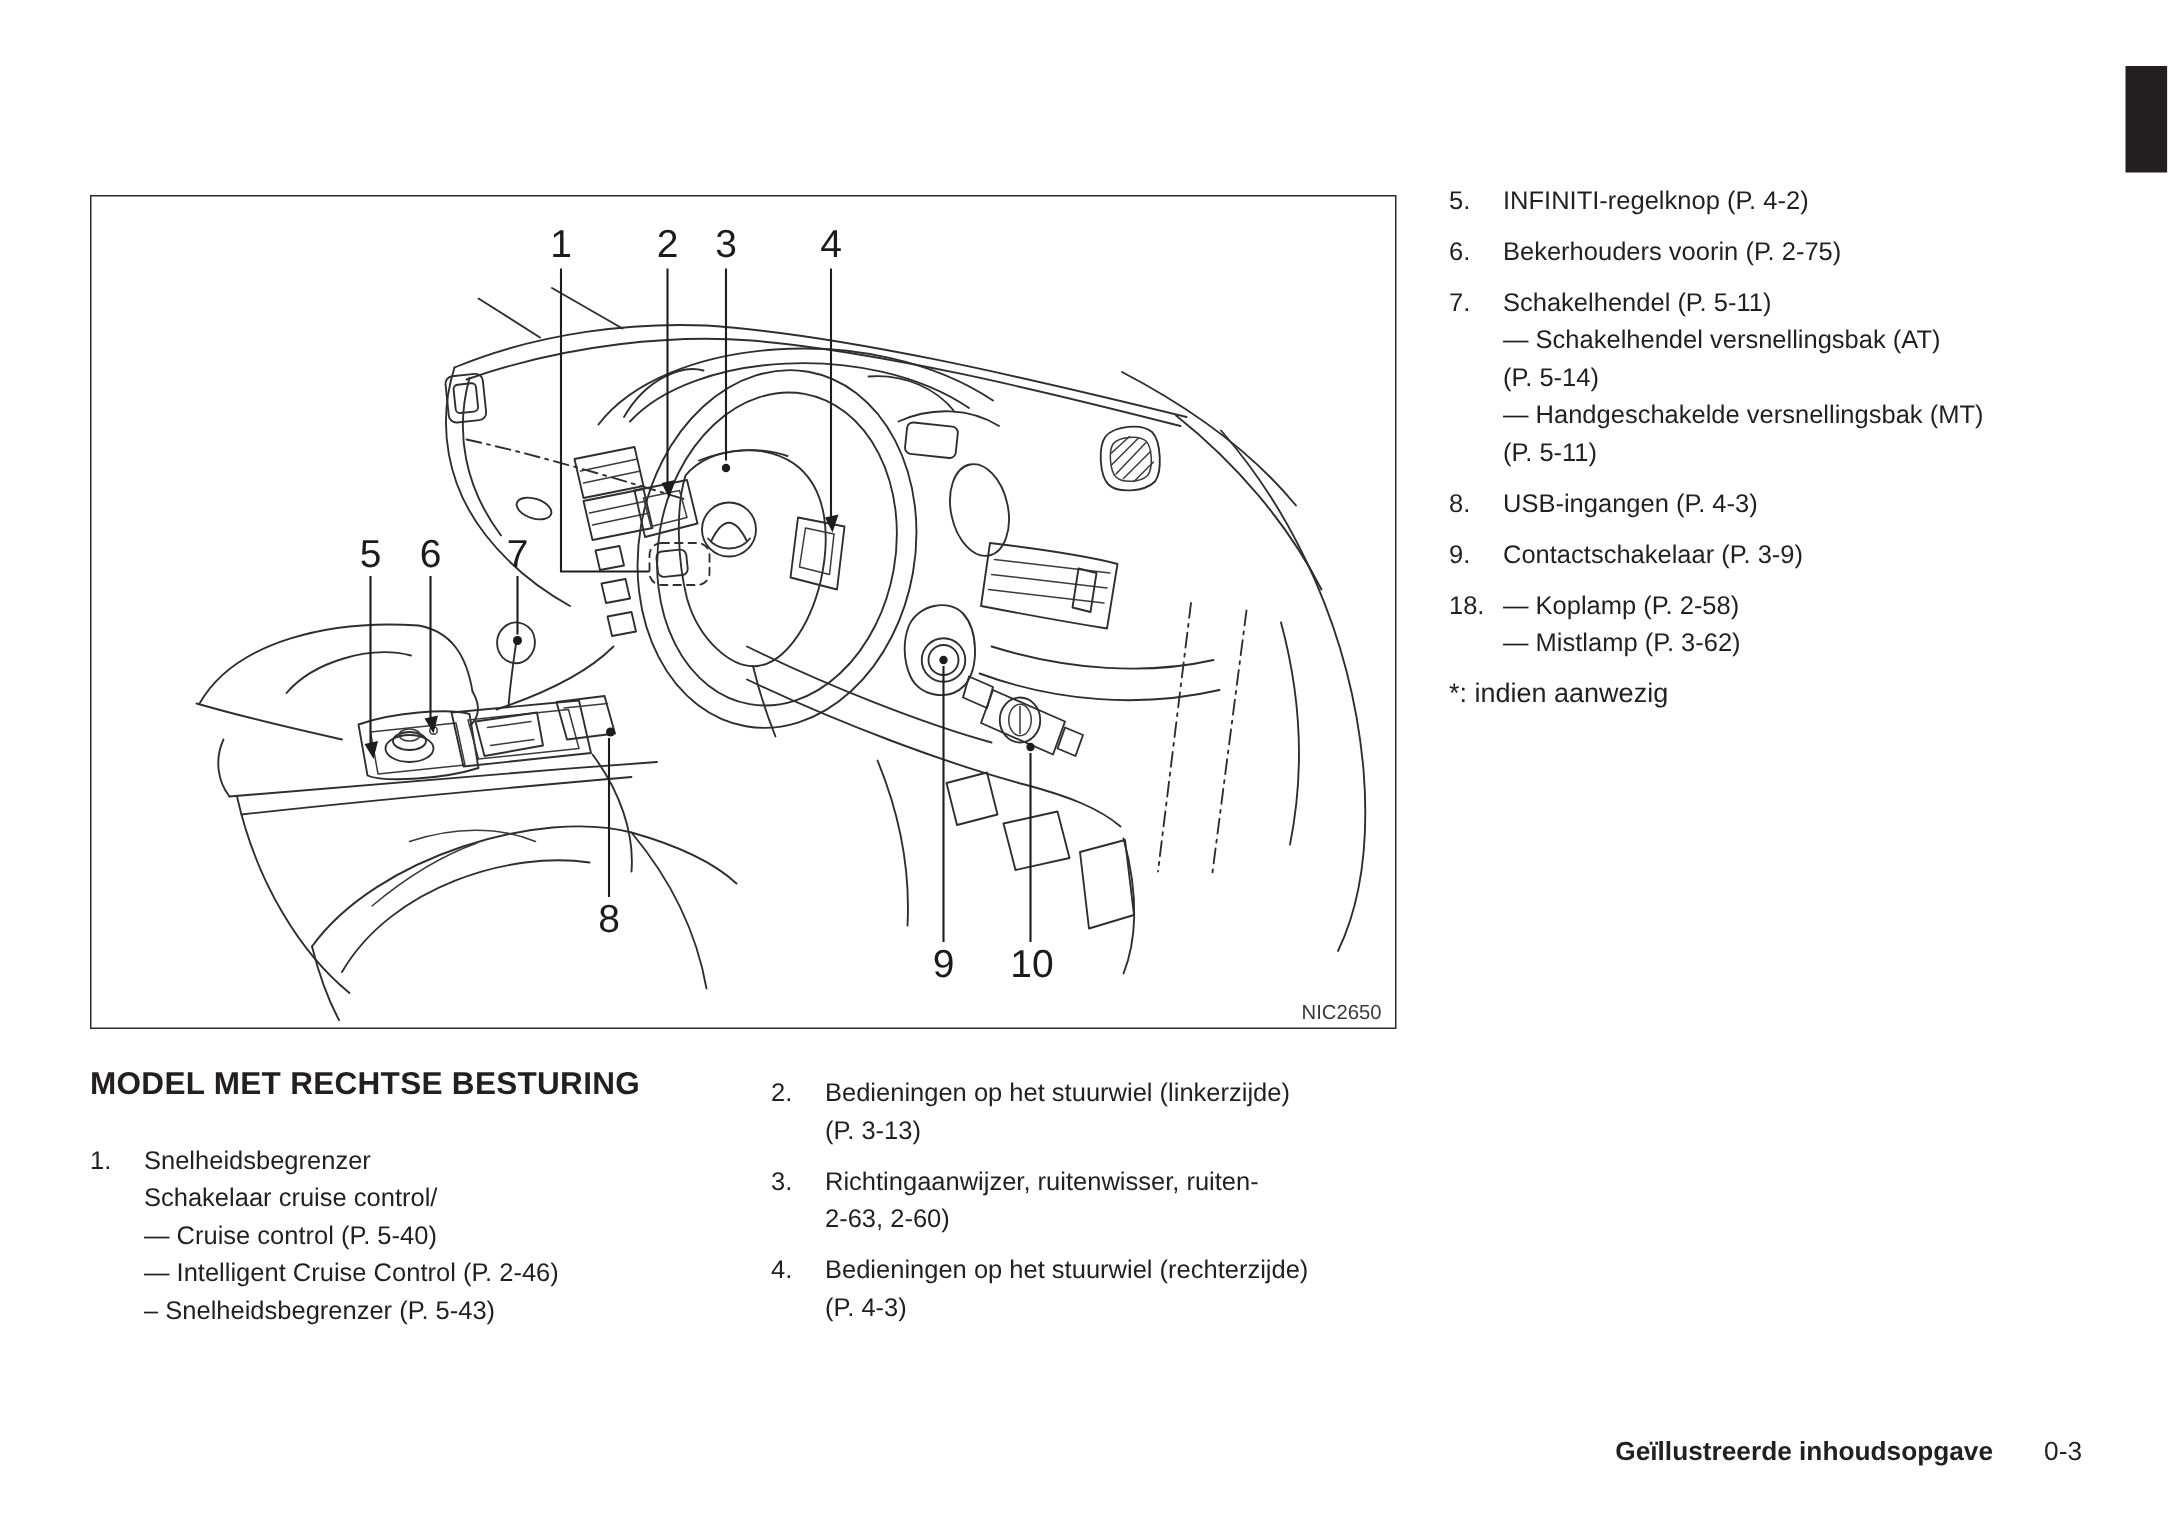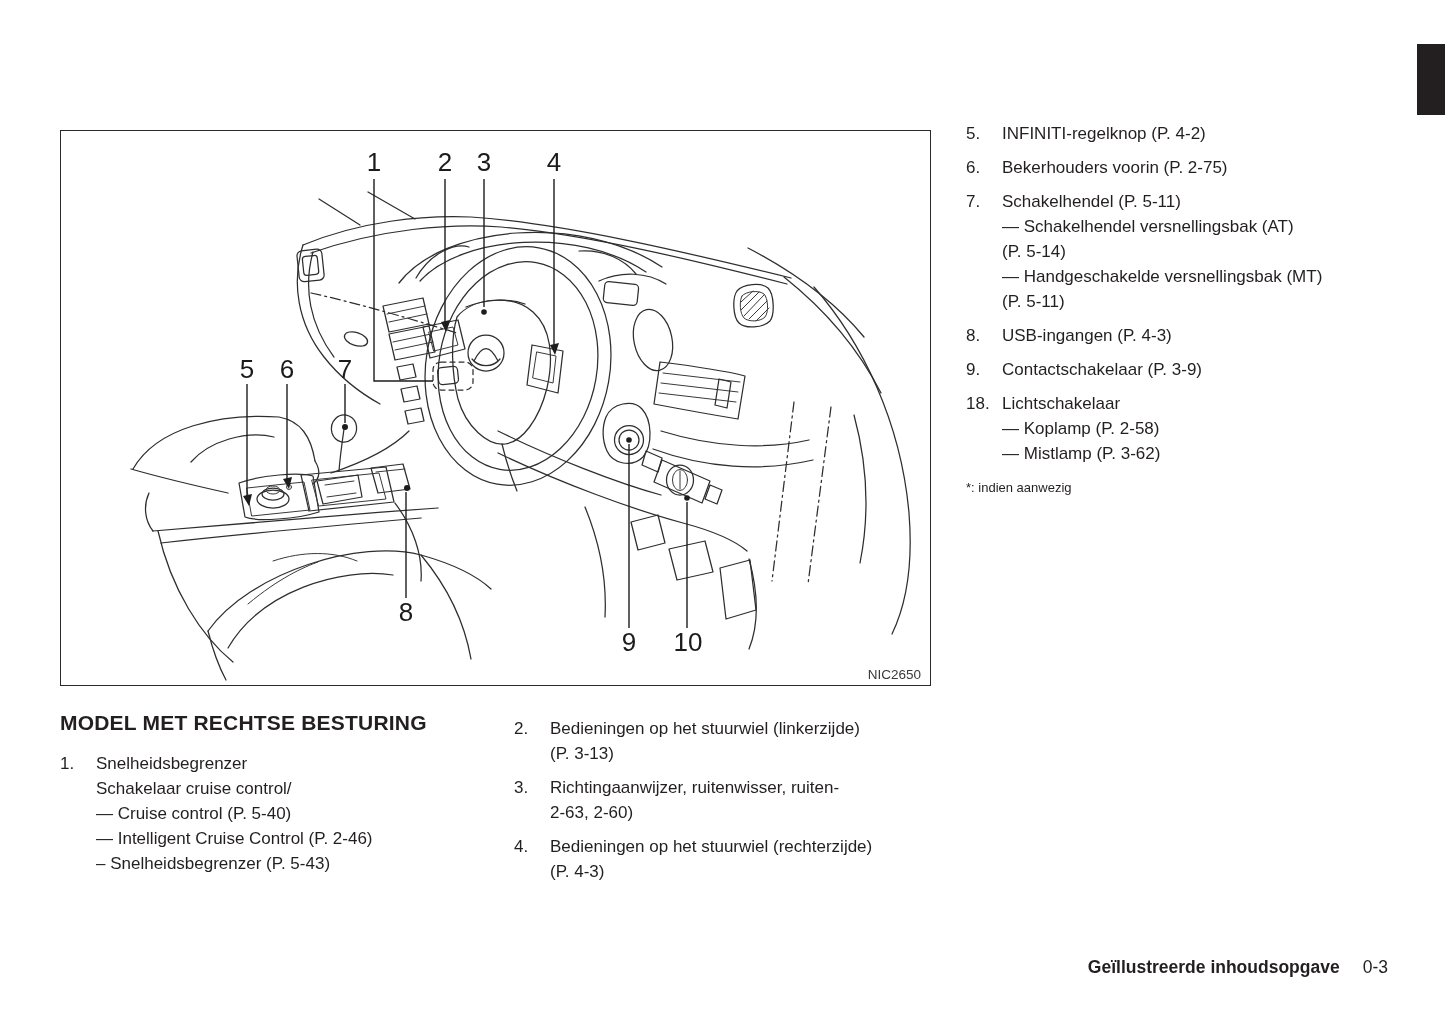--- a/index.html
+++ b/index.html
@@ -6,27 +6,27 @@
   .page{position:relative;width:1445px;height:1026px;background:#fff;
         font-family:"Liberation Sans",sans-serif;color:#231f20;overflow:hidden;}
   .corner-tab{position:absolute;top:44px;right:0;width:28px;height:71px;background:#231f20;}
   .figure-frame{position:absolute;left:60px;top:130px;width:869px;height:554px;
         border:1.6px solid #2b2b2b;box-sizing:content-box;background:#fff;}
   .figure-frame svg{display:block;width:869px;height:554px;}
   .col{position:absolute;}
   .col-left{left:60px;top:710px;width:445px;}
   .col-mid{left:514px;top:716px;width:450px;}
   .col-right{left:966px;top:121px;width:465px;}
-  .heading{font-size:21px;font-weight:700;letter-spacing:.2px;line-height:26px;margin:0 0 15px 0;}
+  .heading{font-size:21px;font-weight:700;letter-spacing:.2px;line-height:26px;margin:0 0 25px 0;}
   .li{display:flex;margin:0 0 9px 0;font-size:17px;line-height:25px;}
   .li .num{width:36px;flex:0 0 36px;}
   .li .lines{flex:1;}
-  .footnote{font-size:13px;line-height:25px;margin-top:4px;}
+  .footnote{font-size:18px;line-height:25px;margin-top:4px;}
   .footer{position:absolute;top:957px;right:57px;font-size:17.5px;
-        display:flex;gap:23px;align-items:baseline;margin-left:16px;}
+        display:flex;gap:34px;align-items:baseline;margin-left:16px;}
   .footer .t{font-weight:700;}
   
   .ln{fill:none;stroke:#2e2e2e;stroke-width:1.25;stroke-linecap:round;stroke-linejoin:round;}
   .lnthin{fill:none;stroke:#3a3a3a;stroke-width:1;stroke-linecap:round;stroke-linejoin:round;}
   .dashed{stroke-dasharray:5 4;}
   .dashdot{stroke-dasharray:10 4 2 4;}
   .callout-line{fill:none;stroke:#1d1d1d;stroke-width:1.4;}
   .marker{fill:#1d1d1d;stroke:none;}
   .callout-num{font-size:26px;fill:#1b1b1b;}
   .fig-code{font-size:13.5px;fill:#3a3a3a;}
@@ -285,21 +285,20 @@
     </div>
     <div class="li">
       <span class="num">9.</span>
       <span class="lines">
         <div>Contactschakelaar (P. 3-9)</div>
       </span>
     </div>
     <div class="li">
       <span class="num">18.</span>
       <span class="lines">
-        <div>Lichtschakelaar</div>
         <div>— Koplamp (P. 2-58)</div>
         <div>— Mistlamp (P. 3-62)</div>
       </span>
     </div>
     <div class="footnote">*: indien aanwezig</div>
   </div>
 
   <div class="footer">
     <span class="t">Geïllustreerde inhoudsopgave</span>
     <span class="n">0-3</span>

